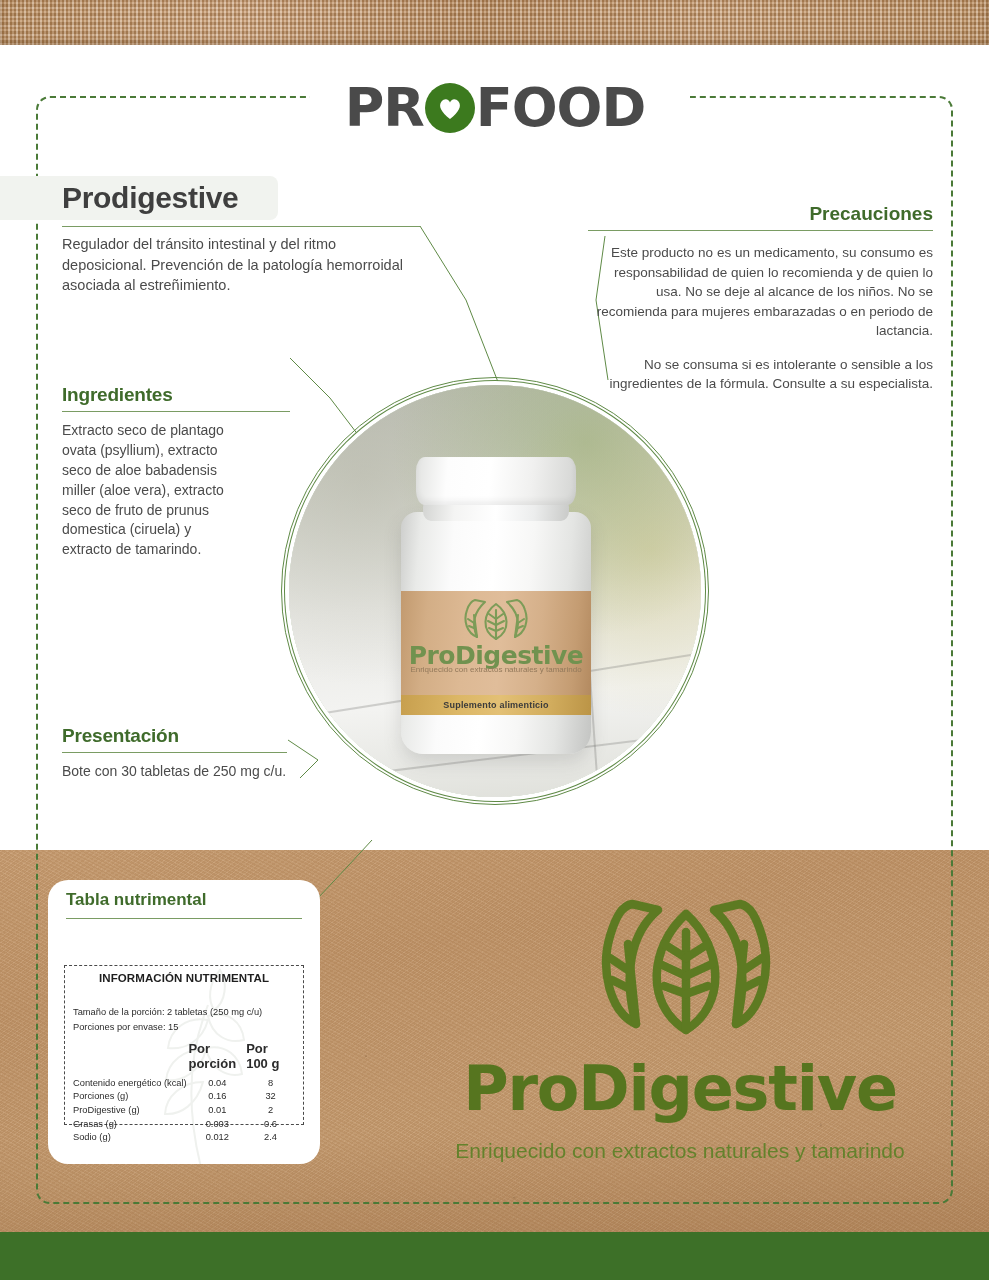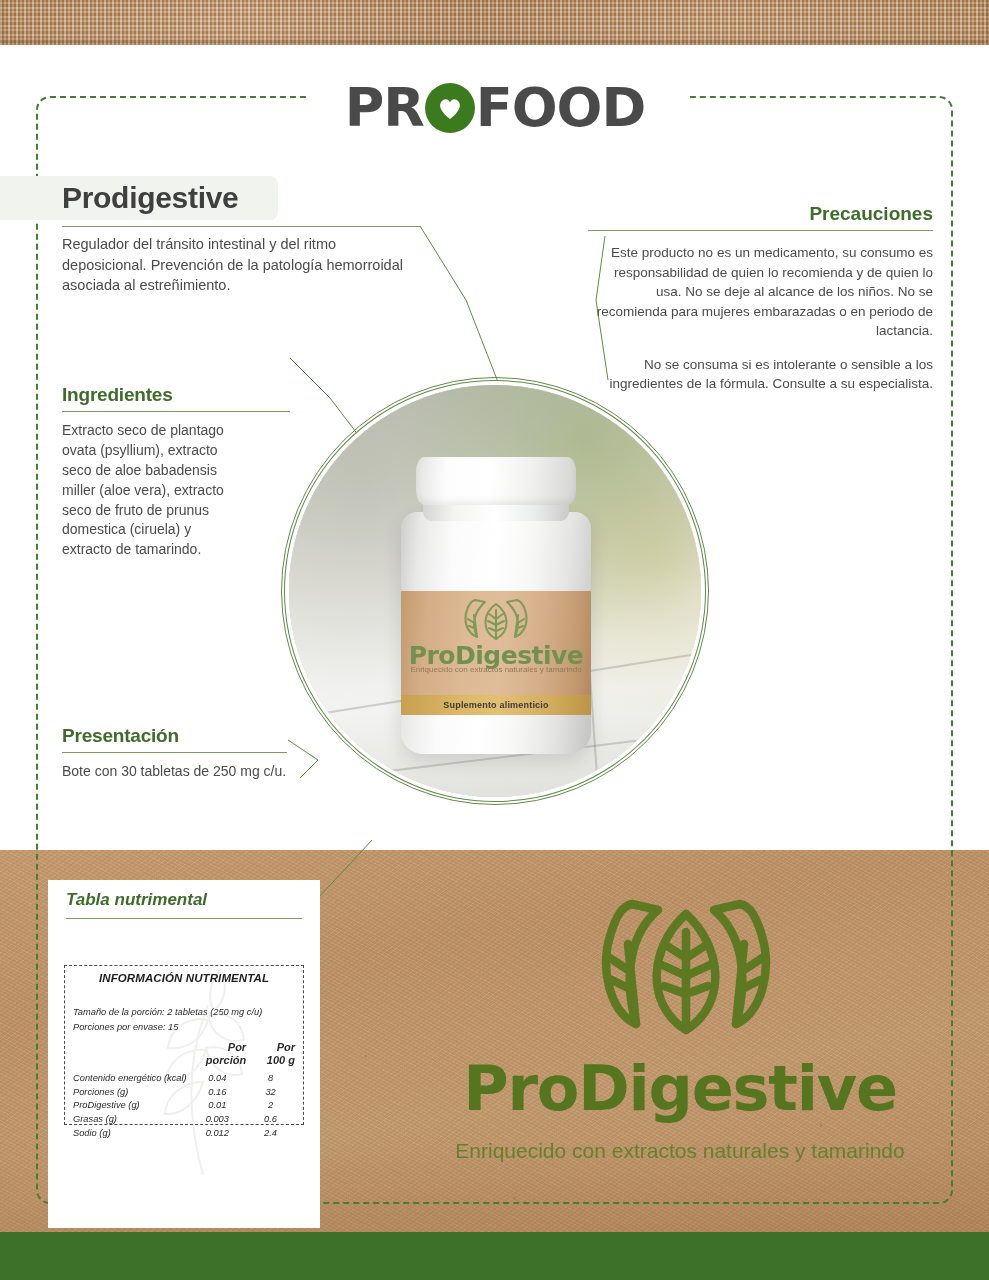--- a/index.html
+++ b/index.html
@@ -337,25 +337,24 @@
     font-weight: 600;
     color: #3b3b3b;
     line-height: 20px;
     letter-spacing: .2px;
   }
 
   
   .nutri-card {
     position: absolute;
     left: 48px; top: 880px;
-    width: 272px; height: 348px;
+    width: 272px; height: 284px;
     background: #ffffff;
-    border-radius: 0;
+    border-radius: 20px;
     overflow: hidden;
-    font-style: italic;
   }
   .nutri-card-watermark {
     position: absolute;
     left: 60px; top: 70px;
     width: 180px; height: 230px;
     opacity: .5;
   }
   .nutri-head {
     position: absolute;
     left: 18px; top: 10px;
@@ -393,22 +392,22 @@
     margin-bottom: 3px;
   }
   table.nutri-table {
     width: 100%;
     border-collapse: collapse;
     font-size: 9.3px;
     color: #2b2b2b;
   }
   table.nutri-table th {
     font-weight: 700;
-    font-size: 11px;
-    text-align: right;
+    font-size: 13px;
+    text-align: left;
     line-height: 1.18;
     padding: 4px 0 5px 0;
     vertical-align: bottom;
   }
   table.nutri-table th.c-name { width: 52%; }
   table.nutri-table th.c-por  { width: 26%; }
   table.nutri-table th.c-100  { width: 22%; }
   table.nutri-table td { padding: 0.6px 0; line-height: 1.34; }
   table.nutri-table td.v { text-align: center; }
 

